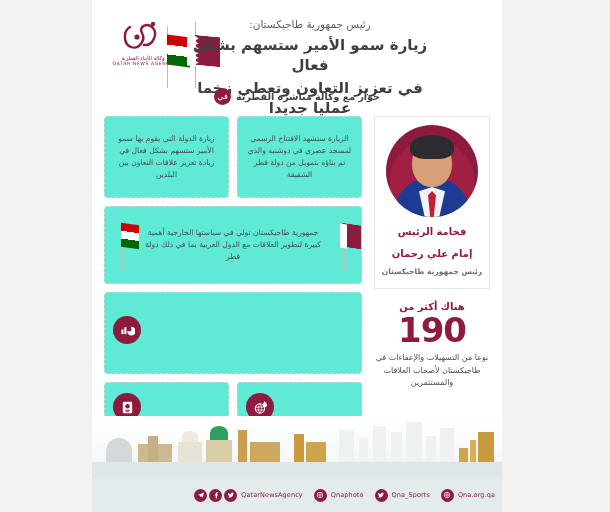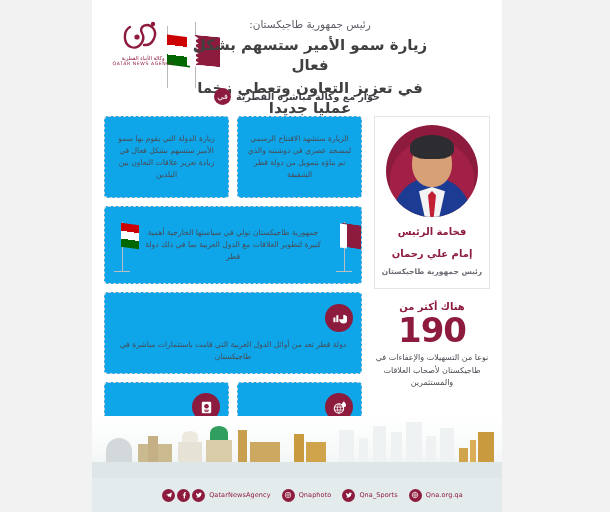--- a/index.html
+++ b/index.html
@@ -63,23 +63,23 @@
   .pname{color:#8d1b3d;font-weight:bold;font-size:10px;line-height:14px;margin-top:8px;}
   .prole{color:#6b6b73;font-size:7.5px;line-height:12px;margin-top:5px;font-weight:bold;}
 
   .stat{margin-top:12px;text-align:center;}
   .stat-label{color:#8d1b3d;font-weight:bold;font-size:10px;}
   .stat-number{color:#8d1b3d;font-weight:bold;font-size:34px;line-height:36px;letter-spacing:-1px;}
   .stat-desc{color:#4a4a52;font-size:8px;line-height:12.5px;margin-top:4px;}
 
   .cards{position:absolute;left:12px;right:140px;top:4px;}
   .row{display:flex;gap:8px;margin-bottom:8px;}
-  .card{flex:1;border:1px dashed #cfd3d8;border-radius:4px;background:#0ea5e9;
+  .card{flex:1;border:1px dashed #cfd3d8;border-radius:4px;background:#5eead4;
     padding:10px 8px;text-align:center;min-height:60px;
-    display:flex;flex-direction:column;align-items:flex-start;justify-content:center;}
+    display:flex;flex-direction:column;align-items:flex-end;justify-content:center;}
   .card.wide{flex:1 1 100%;padding:8px 6px;}
   .ctext{color:#4a4a52;font-size:7.6px;line-height:12px;}
   .cicon{width:28px;height:28px;border-radius:50%;background:#8d1b3d;color:#fff;
     display:flex;align-items:center;justify-content:center;margin-bottom:7px;}
   .cicon svg{display:block;}
 
   .flagrow{display:flex;align-items:center;gap:6px;}
   .mini-flag{position:relative;width:22px;height:54px;flex:none;}
   .mf-pole{position:absolute;bottom:0;right:10px;width:1.4px;height:50px;background:#bcbcc2;}
   .mf-base{position:absolute;bottom:0;right:3px;width:16px;height:1.4px;background:#bcbcc2;}
@@ -90,21 +90,21 @@
   .mf-qa-w{position:absolute;top:6px;right:8px;width:7px;height:24px;background:#fff;transform:skewY(8deg);}
 
   
   .skyline{position:absolute;left:0;right:0;bottom:34px;height:62px;overflow:hidden;}
   .sky-bg{position:absolute;inset:0;background:linear-gradient(to bottom,#ffffff 0%,#f7f9f9 60%,#e9eef0 100%);}
   .ground{position:absolute;left:0;right:0;bottom:0;height:16px;background:#dfe6e8;}
   .bld{position:absolute;bottom:16px;}
   .ghost{background:#eef2f3;}
   .dome{border-radius:50% 50% 0 0;}
   .footer{position:absolute;left:0;right:0;bottom:0;height:34px;background:#e4ebed;
-    display:flex;align-items:center;justify-content:center;gap:4px;direction:ltr;padding-left:38px;}
+    display:flex;align-items:center;justify-content:flex-end;gap:4px;direction:ltr;padding-left:38px;}
   .sicon{width:13px;height:13px;border-radius:50%;background:#8d1b3d;color:#fff;
     display:flex;align-items:center;justify-content:center;}
   .sicon svg{display:block;}
   .shandle{font-size:6.5px;color:#8d1b3d;margin:0 7px 0 2px;letter-spacing:.1px;}
   .sgroup{display:flex;align-items:center;gap:2px;}
 </style>
 </head>
 <body>
 
 <div class="page">
@@ -198,21 +198,20 @@
 
       <div class="row">
         <div class="card">
           <div class="cicon">
             <svg viewBox="0 0 16 16" width="15" height="15" aria-hidden="true">
               <rect x="1.5" y="8" width="2.2" height="5" fill="#fff"></rect>
               <rect x="4.6" y="5.6" width="2.2" height="7.4" fill="#fff"></rect>
               <path d="M12 5.2 A4.6 4.6 0 1 1 7.6 9.8 L12 9.8 Z" fill="#fff"></path>
             </svg>
           </div>
-          <div class="ctext">دولة قطر تعد من أوائل الدول العربية التي قامت باستثمارات مباشرة في طاجيكستان</div>
         </div>
       </div>
 
       <div class="row">
         <div class="card">
           <div class="cicon">
             <svg viewBox="0 0 16 16" width="15" height="15" aria-hidden="true">
               <circle cx="7.4" cy="9" r="5" fill="none" stroke="#fff" stroke-width="1.1"></circle>
               <path d="M2.6 7.6 H12.2 M2.6 10.6 H12.2 M7.4 4 C9.6 6.2 9.6 11.8 7.4 14 C5.2 11.8 5.2 6.2 7.4 4Z" fill="none" stroke="#fff" stroke-width=".8"></path>
               <path d="M12.6 1.4 C14.2 3.4 15 4.4 15 5.3 A2.4 2.4 0 0 1 10.2 5.3 C10.2 4.4 11 3.4 12.6 1.4Z" fill="#fff"></path>

